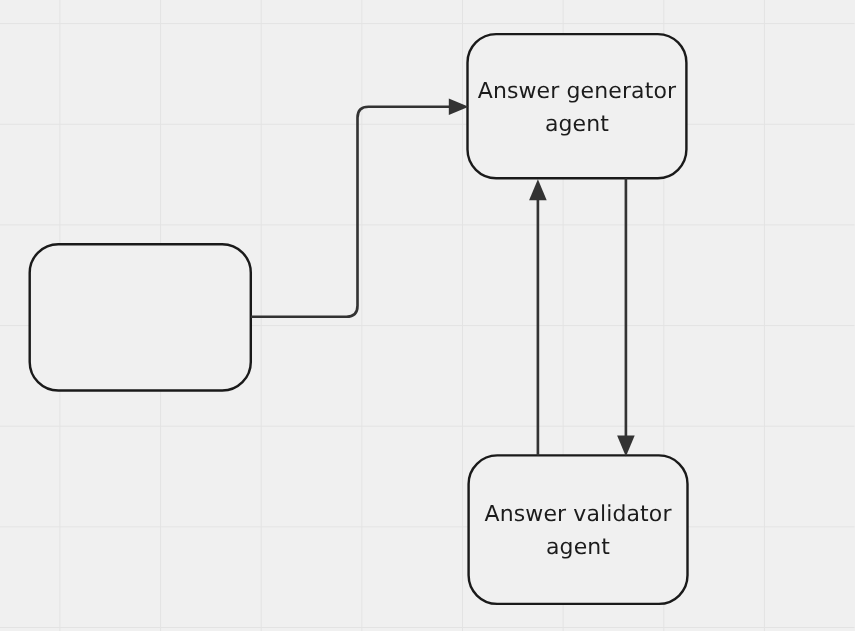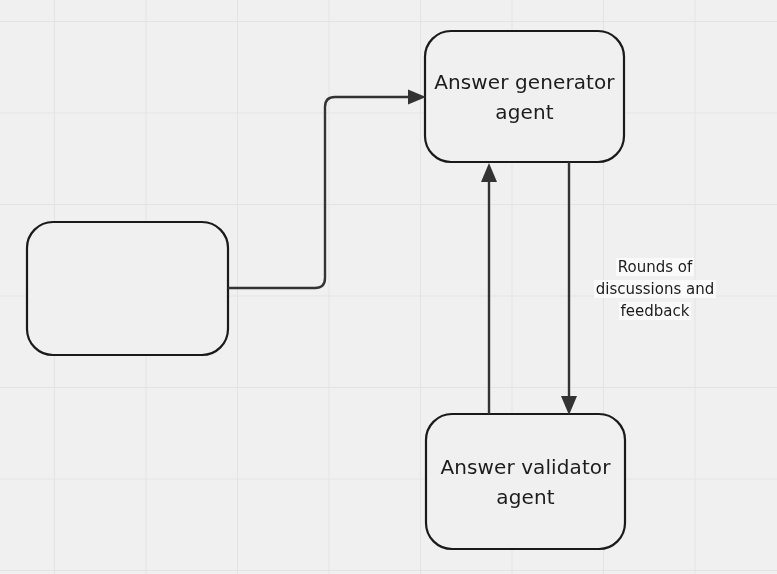--- a/index.html
+++ b/index.html
@@ -104,17 +104,14 @@
 
   </svg>
 
 
   <div class="node-label" style="left:425px; top:31px; width:199px; height:131px;">Answer generator
 agent</div>
 
   <div class="node-label" style="left:426px; top:414px; width:199px; height:135px;">Answer validator
 agent</div>
 
-  <div class="edge-label" style="left:585px; top:256px; width:140px;"><span>Rounds of
-discussions and
-feedback</span></div>
 
 </div>
 
 </body></html>

